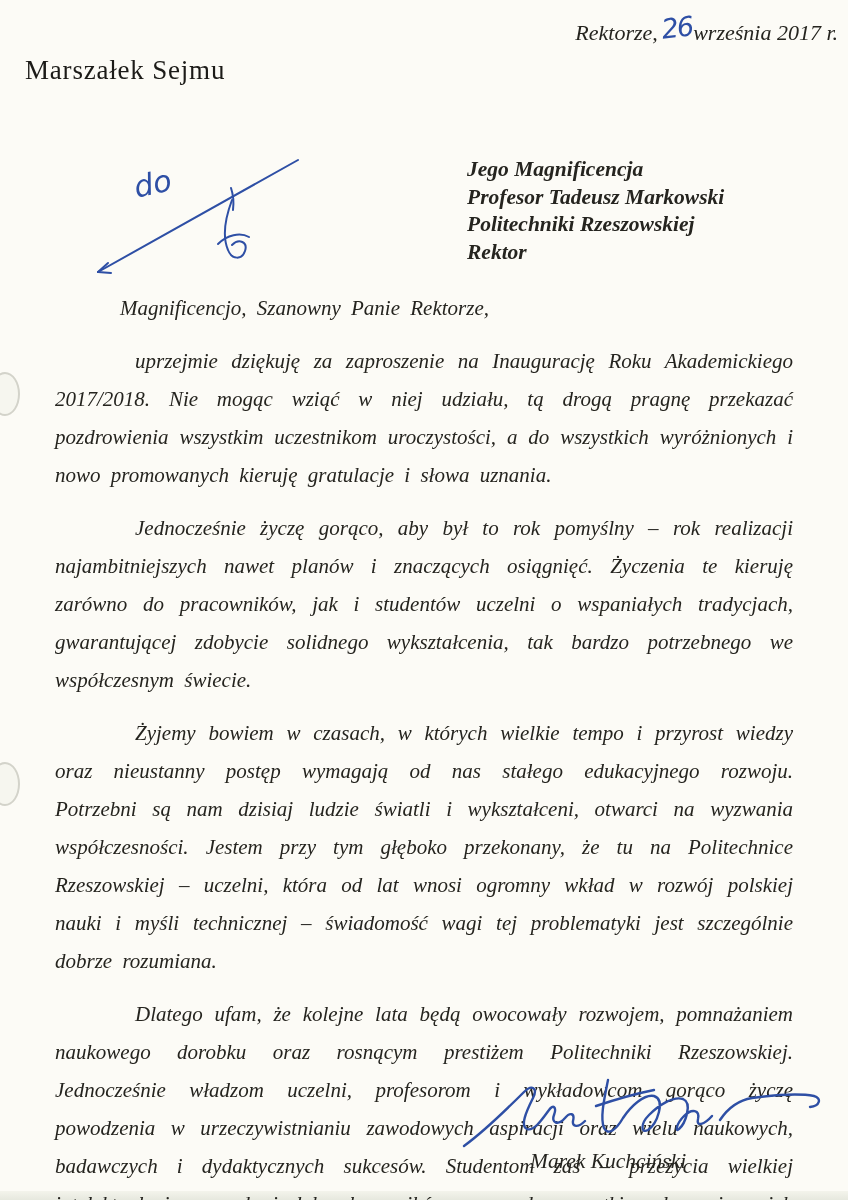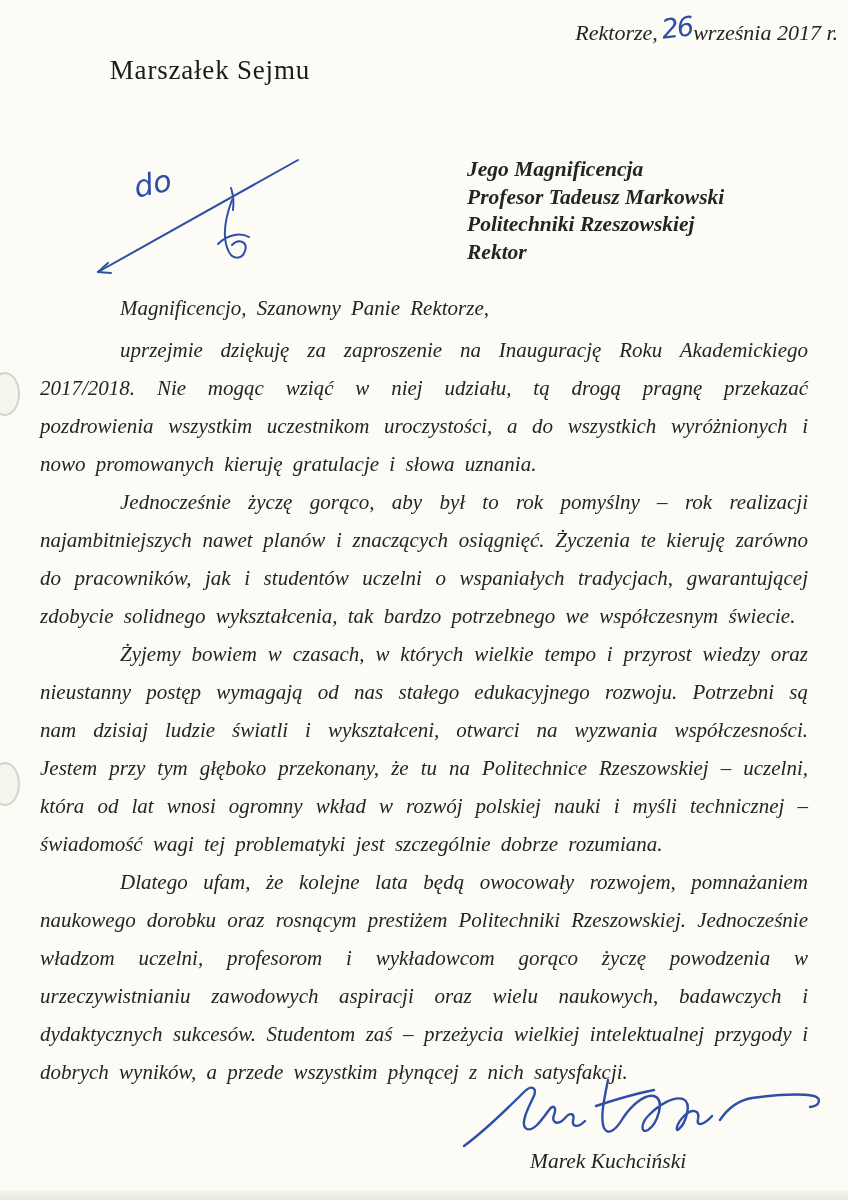--- a/index.html
+++ b/index.html
@@ -35,21 +35,21 @@
     font-family:"DejaVu Sans", sans-serif;
     font-style:italic;font-size:27px;line-height:20px;
     transform:rotate(-7deg) translateY(-3px);
     letter-spacing:-2px;
     margin:0 1px 0 4px;
   }
 
   
   .letterhead{
     position:absolute;top:52px;left:25px;width:285px;
-    text-align:right;
+    text-align:left;
     font-size:27px;line-height:37px;
     letter-spacing:0.8px;
     color:#1c1b18;
   }
 
   
   .annotation{
     position:absolute;top:148px;left:82px;width:230px;height:140px;
   }
   .annotation .hand-word{
@@ -70,21 +70,21 @@
   
   .letter-body{
     position:absolute;top:289px;left:40px;width:768px;
     font-style:italic;font-size:21px;line-height:38px;
     text-align:justify;
     word-spacing:5px;
   }
   .letter-body .salutation{
     margin:0 0 4px 0;text-indent:80px;text-align:left;
   }
-  .letter-body p{margin:0;text-indent:80px;}
+  .letter-body p{margin:15px;text-indent:80px;}
 
   
   .closing{
     position:absolute;top:1033px;left:520px;
     font-style:italic;font-size:21.5px;
   }
   .signature{
     position:absolute;top:1066px;left:458px;width:375px;height:90px;
   }
   .signer-name{

